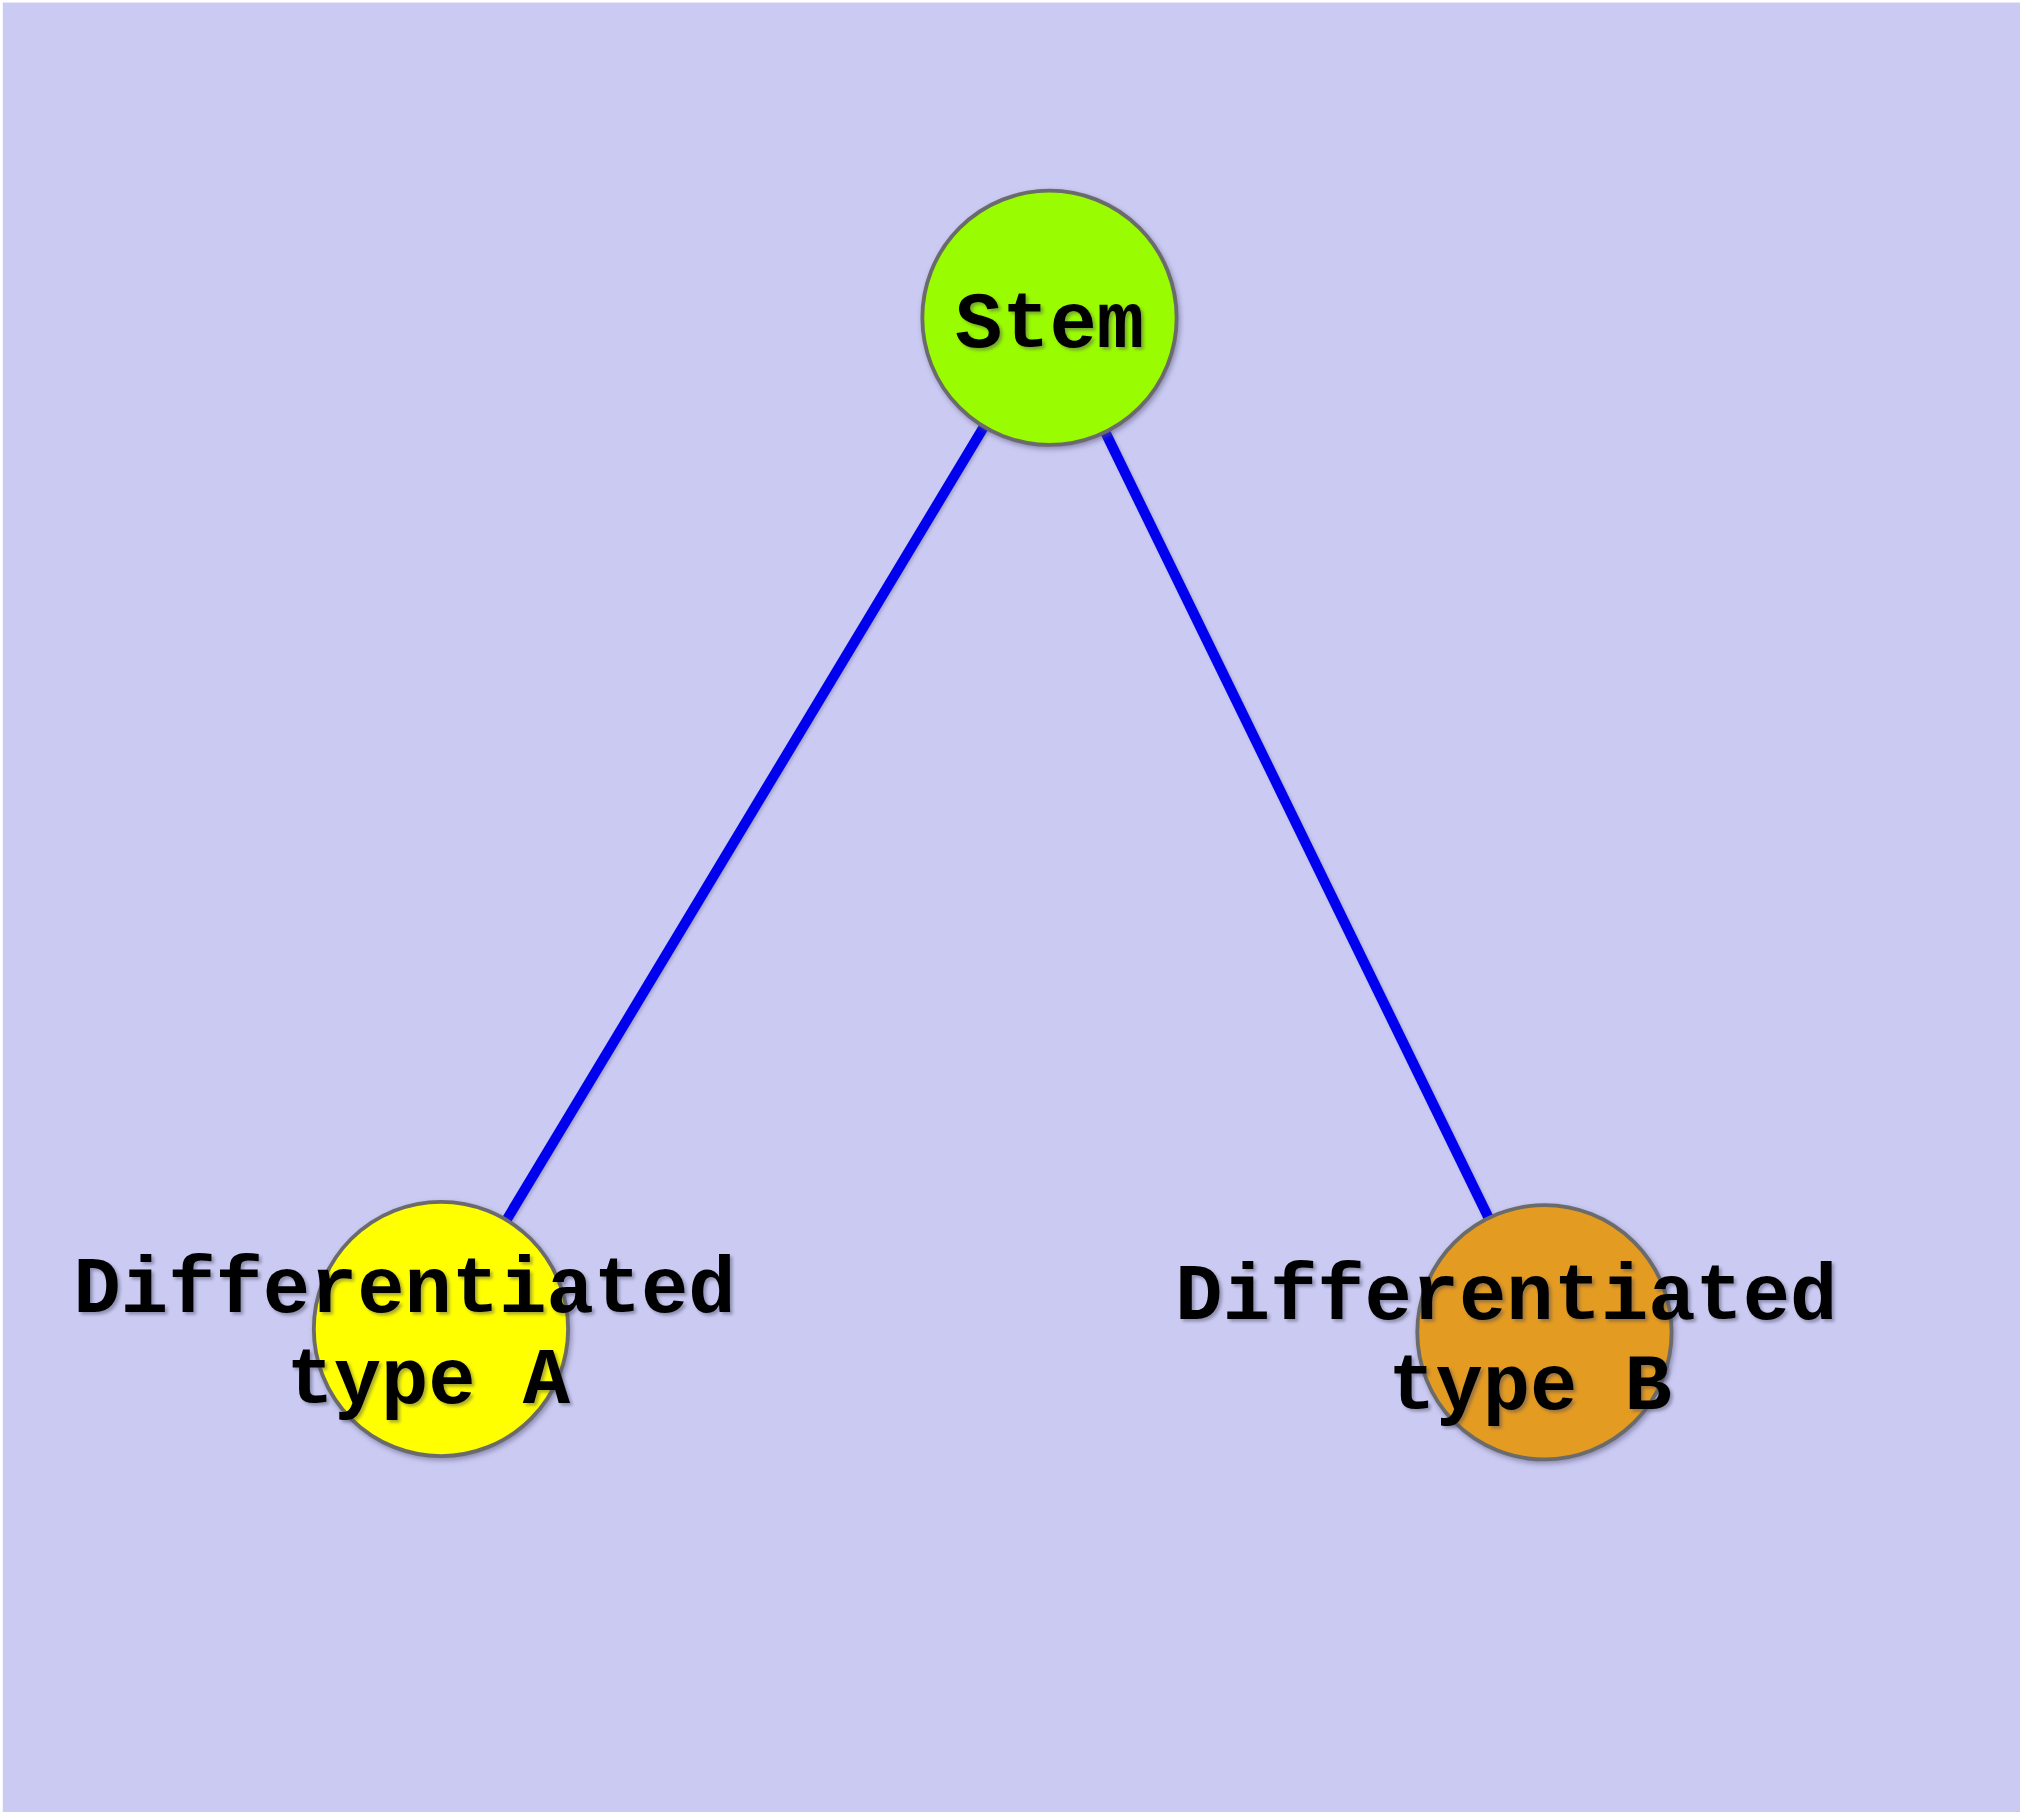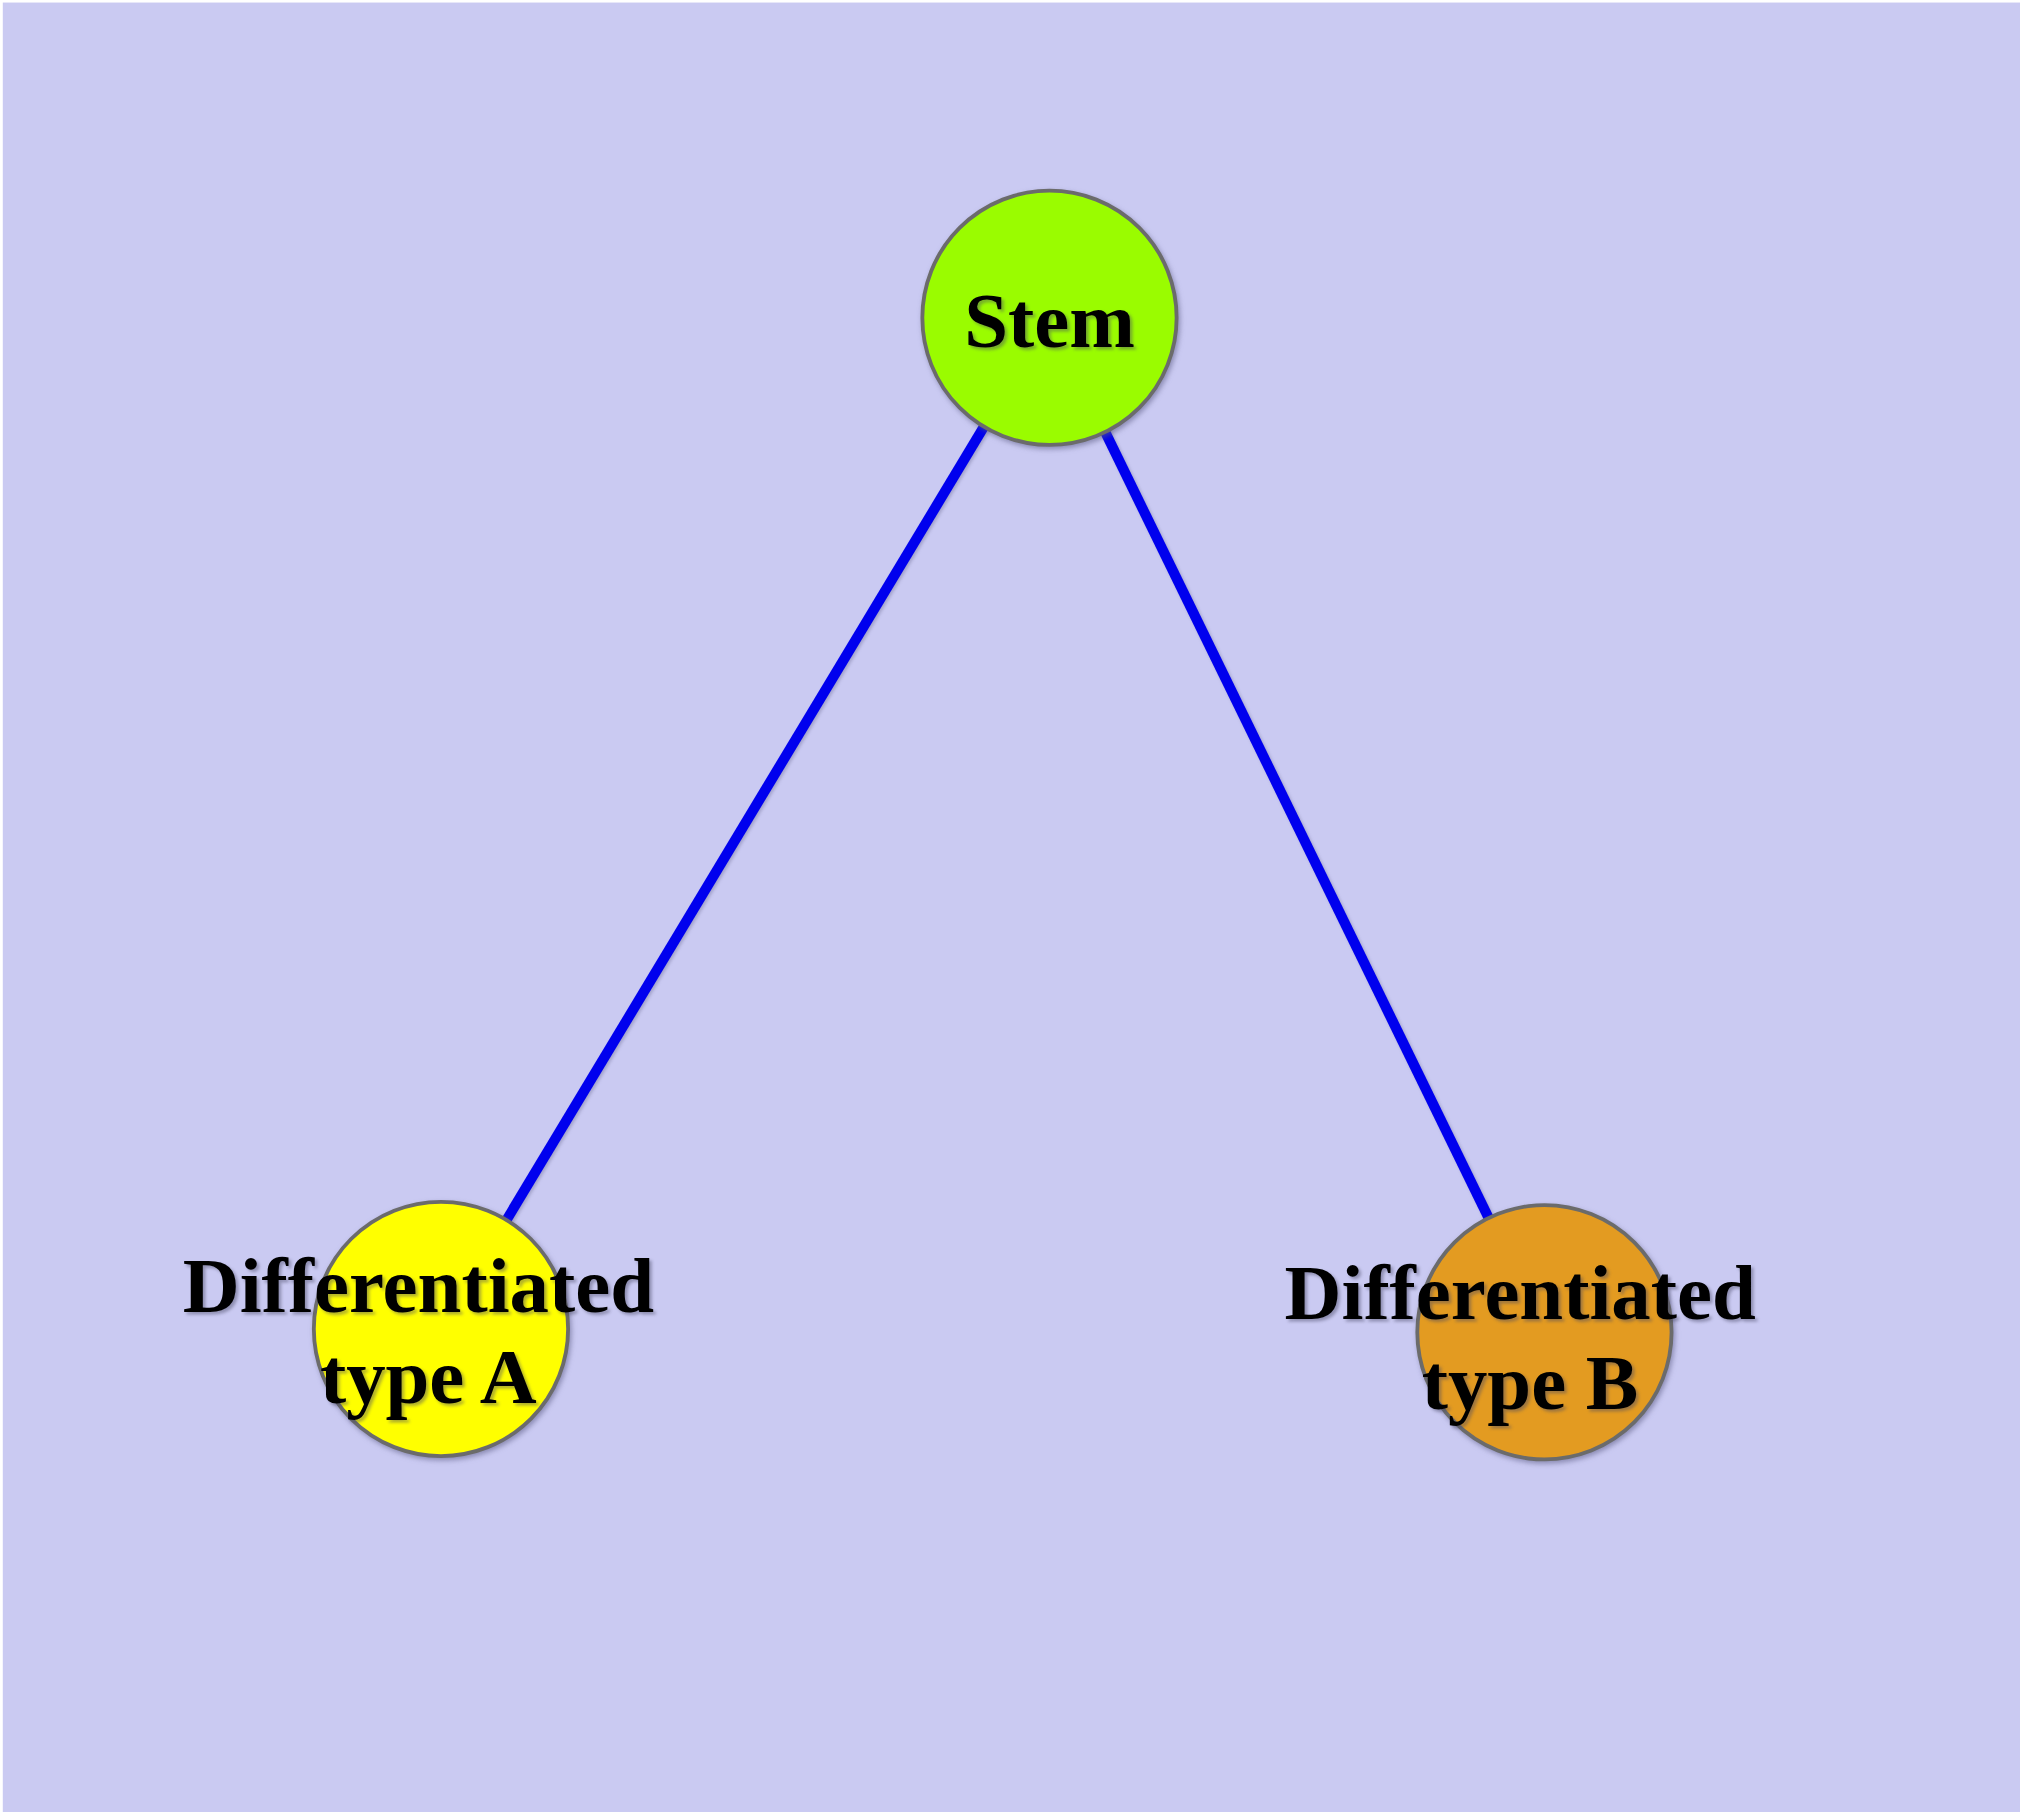--- a/index.html
+++ b/index.html
@@ -7,21 +7,21 @@
     padding: 0;
     width: 2021px;
     height: 1812px;
     background: #ffffff;
     overflow: hidden;
   }
   #stage {
     position: relative;
     width: 1984px;
     height: 1812px;
-    font-family: Liberation Serif, serif;
+    font-family: Liberation Mono, monospace;
   }
   svg { display: block; }
   .edge {
     fill: none;
     stroke-width: 12;
     filter: drop-shadow(2px 2px 2px rgba(90, 90, 130, 0.35));
   }
   .node {
     stroke-width: 4.5;
     filter: drop-shadow(2px 3px 3px rgba(90, 90, 130, 0.55));

